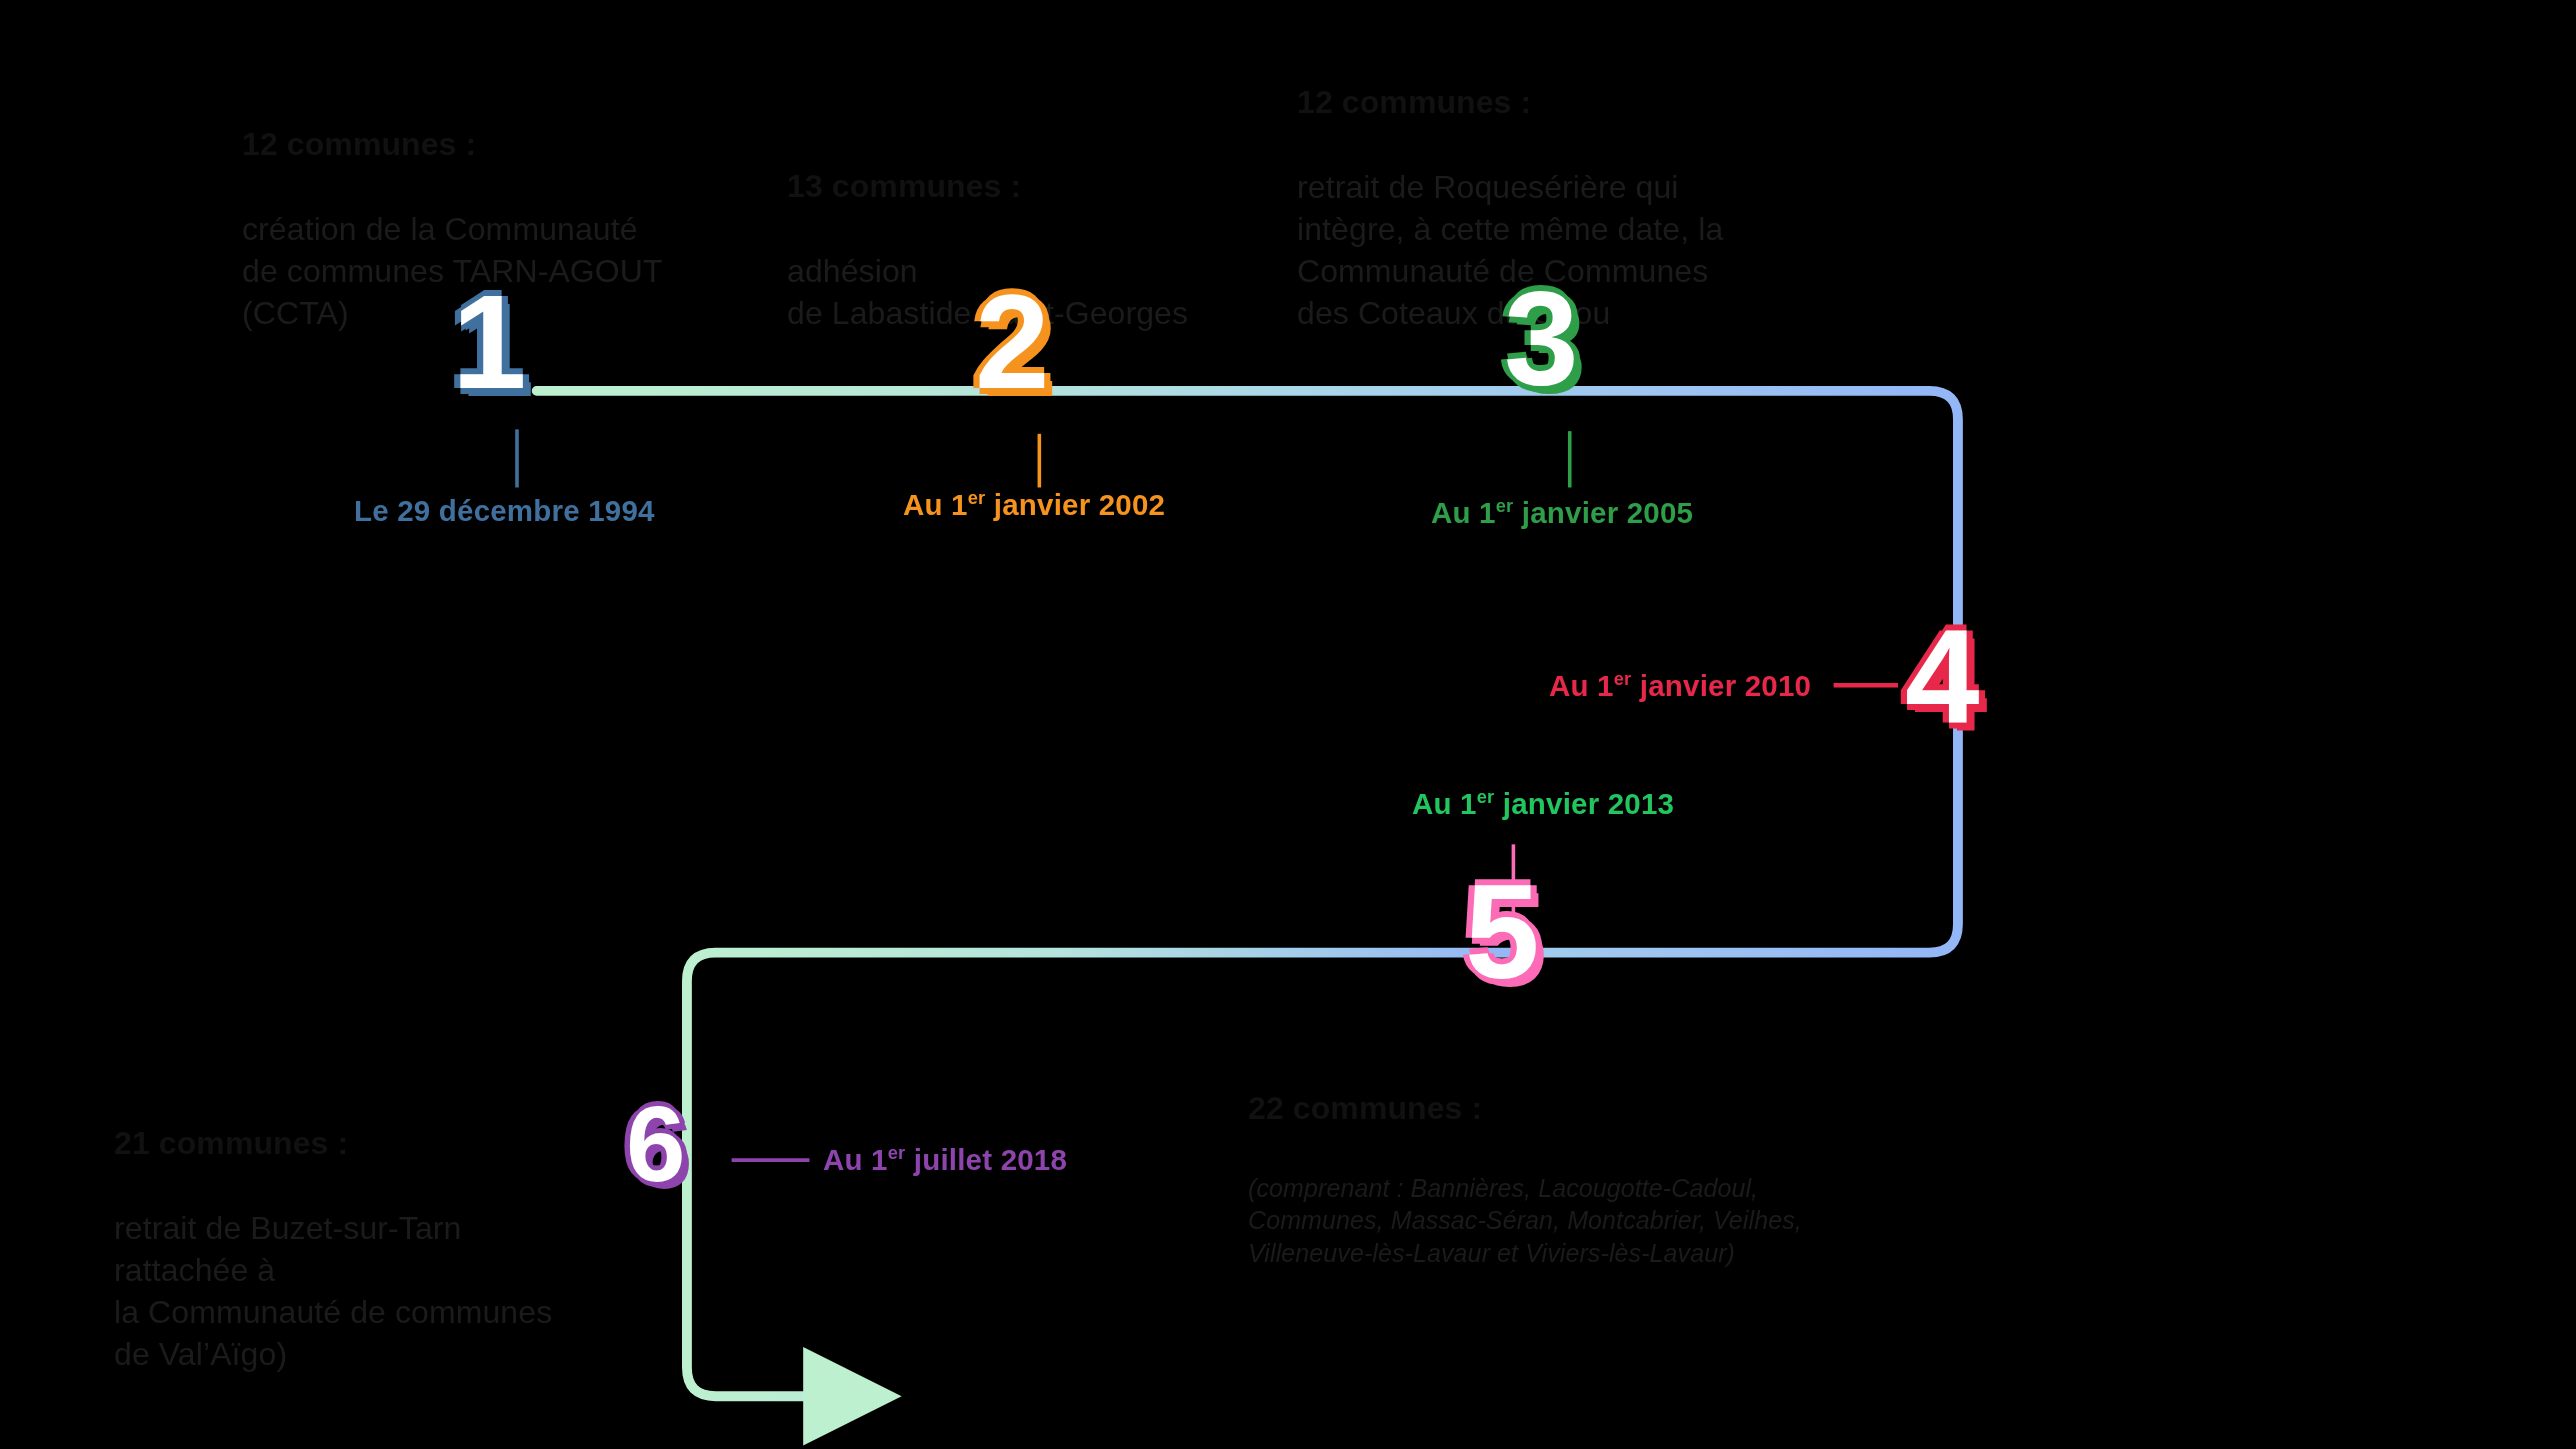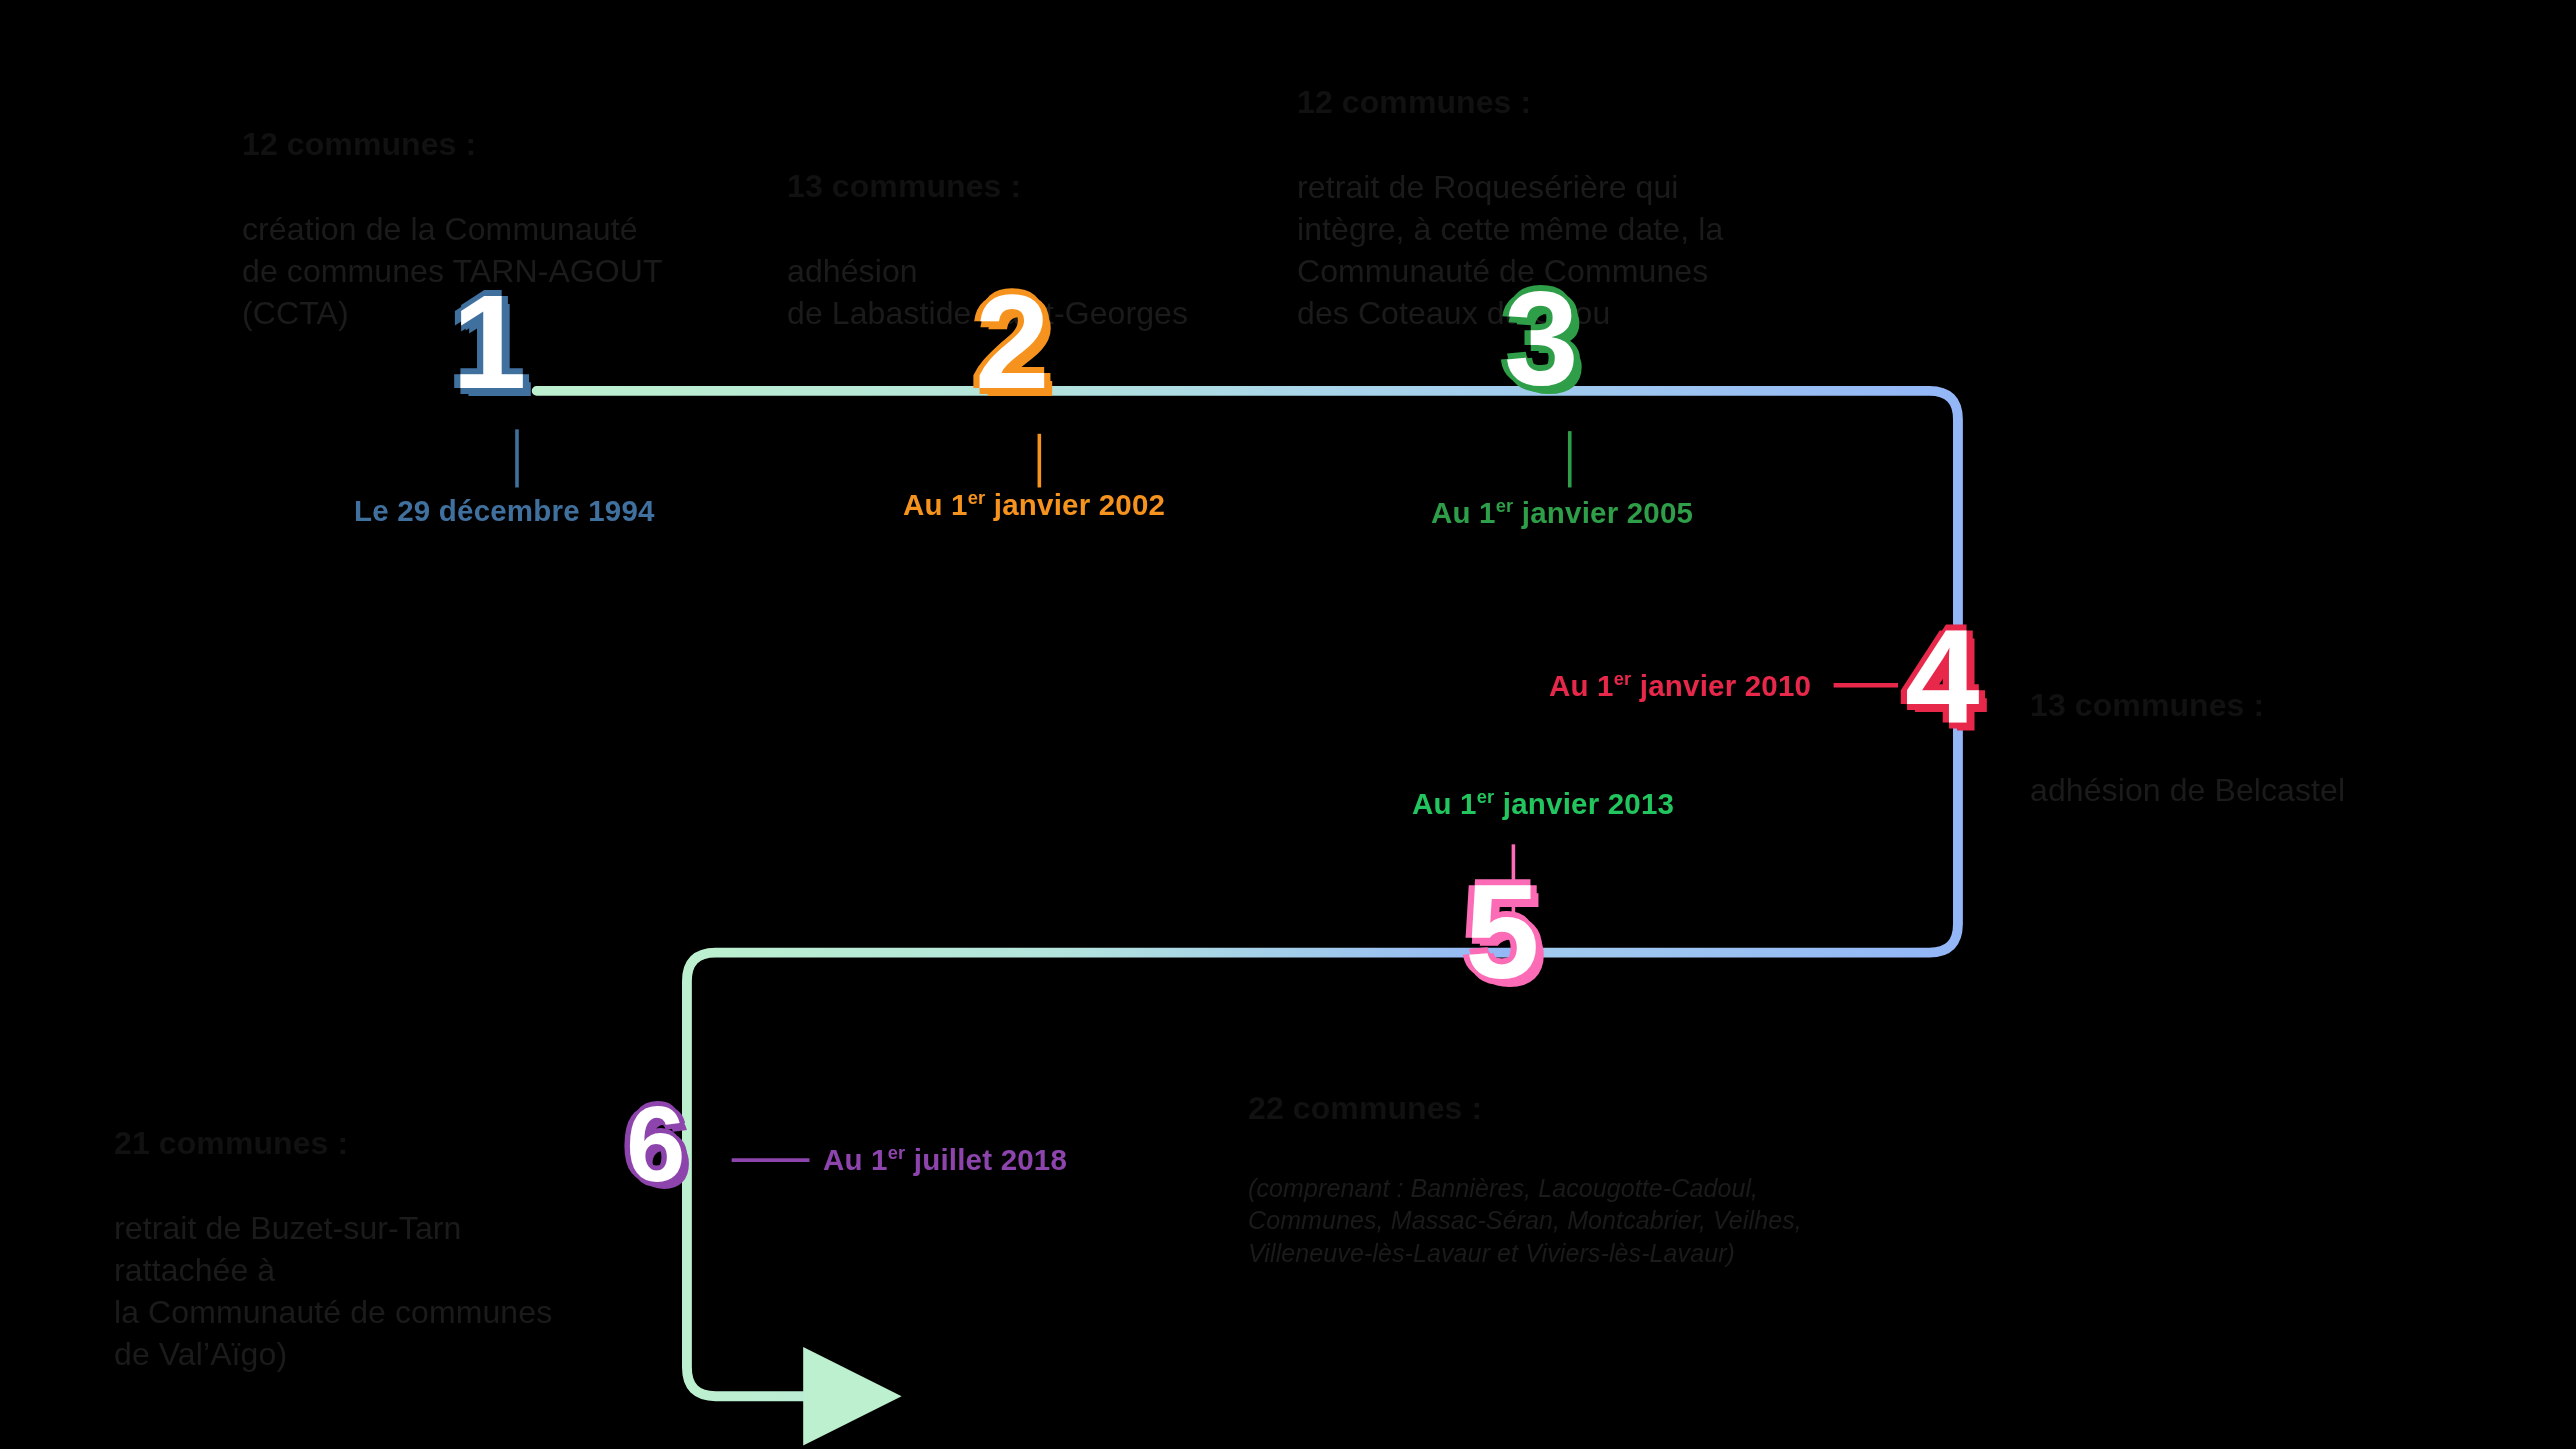--- a/index.html
+++ b/index.html
@@ -153,24 +153,20 @@
 Communauté de Communes
 des Coteaux du Girou</span>
   </div>
   <div class="marker" style="left:1504px; top:279px;">
     <span class="glyph" style="text-shadow: 8px 8px 0 #2e9e49, -6.3px 0 0 #2e9e49, 0 -6.3px 0 #2e9e49, 6.3px 0 0 #2e9e49, 0 6.3px 0 #2e9e49, 4.5px 4.5px 0 #2e9e49;">3</span>
   </div>
   <div class="datelbl" style="left:1431px; top:496px; color:#2e9e49;">
     <span>Au 1</span><sup>er</sup><span> janvier 2005</span>
   </div>
 
-  <div class="desc" style="left:2030px; top:642px; width:537px; font-size:32px;">
-    <span class="hd">13 communes :</span>
-    <span class="sub">adhésion de Belcastel</span>
-  </div>
   <div class="marker" style="left:1905px; top:617px;">
     <span class="glyph" style="text-shadow: 8px 8px 0 #e8284a, -6.3px 0 0 #e8284a, 0 -6.3px 0 #e8284a, 6.3px 0 0 #e8284a, 0 6.3px 0 #e8284a, 4.5px 4.5px 0 #e8284a;">4</span>
   </div>
   <div class="datelbl" style="left:1537px; top:669px; color:#e8284a;margin-left:12px;">
     <span>Au 1</span><sup>er</sup><span> janvier 2010</span>
   </div>
 
   <div class="desc" style="left:1248px; top:1045px; width:564px; font-size:32px;">
     <span class="hd">22 communes :</span>
     <span class="fine">(comprenant : Bannières, Lacougotte-Cadoul,

